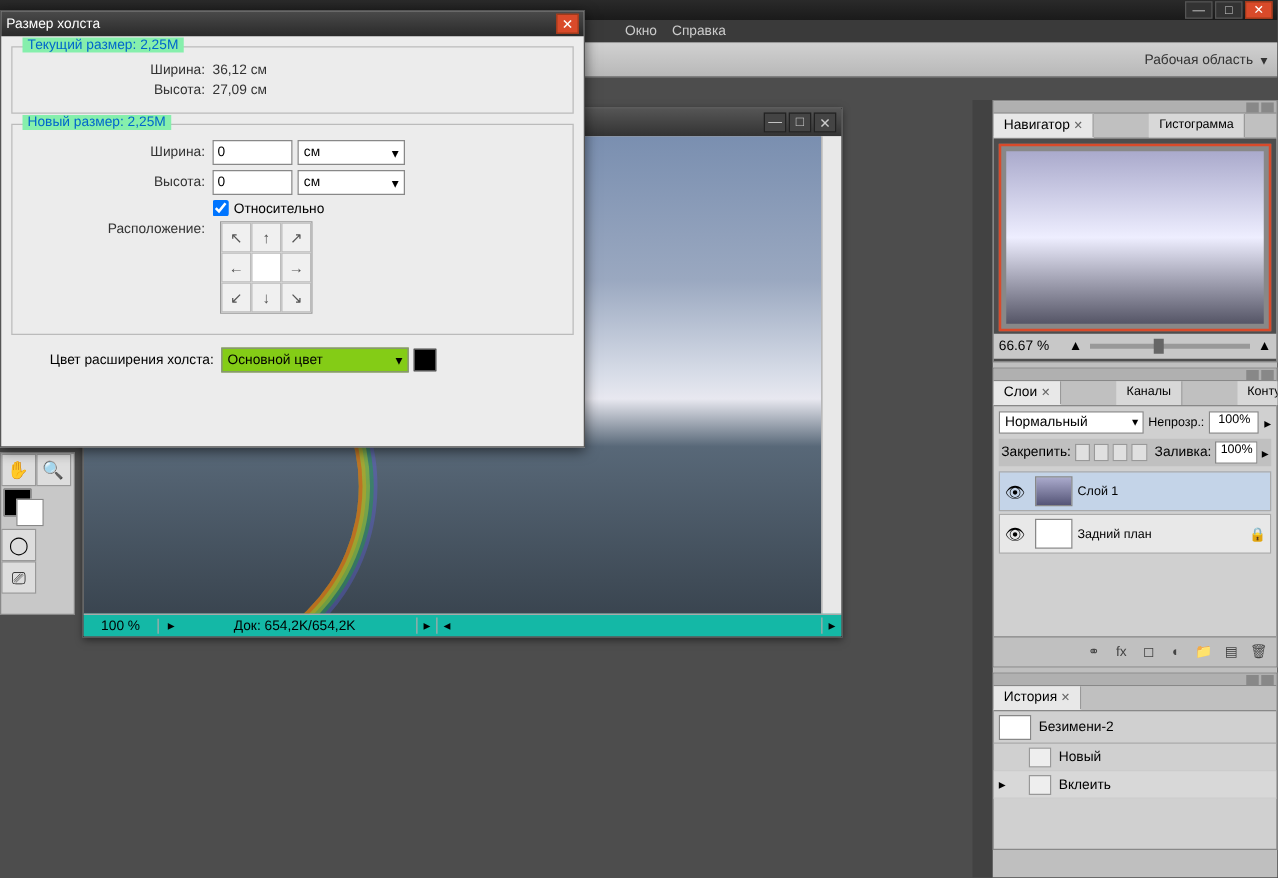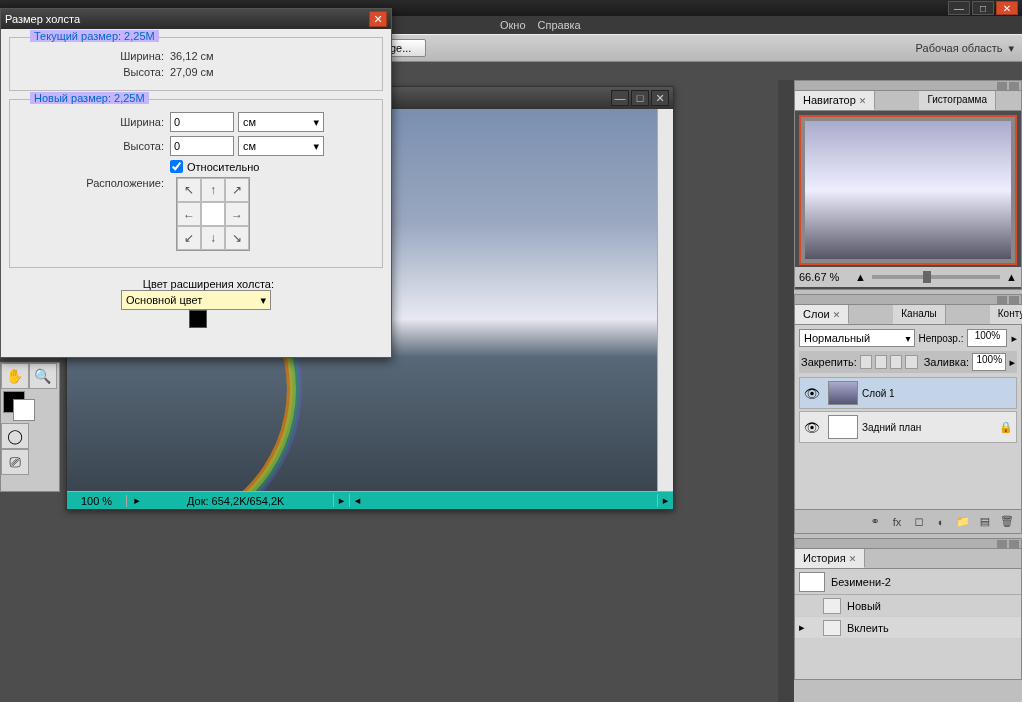--- a/index.html
+++ b/index.html
@@ -40,43 +40,43 @@
 .doc-canvas { position:absolute; top:22px; left:0; right:16px; bottom:18px; overflow:hidden; background:#999; }
 .landscape { width:100%; height:100%; background:linear-gradient(to bottom, #7a8fb0 0%, #9aa8c0 30%, #d8dde8 50%, #e8e8f0 55%, #586878 65%, #3a4550 100%); position:relative; }
 .rainbow { position:absolute; width:280px; height:280px; border-radius:50%; left:-60px; top:140px; background:conic-gradient(from 0deg, transparent, transparent); box-shadow: 0 0 0 3px rgba(255,0,0,.3), 0 0 0 6px rgba(255,165,0,.3), 0 0 0 9px rgba(255,255,0,.3), 0 0 0 12px rgba(0,200,0,.3), 0 0 0 15px rgba(100,100,255,.3); }
 .doc-scroll-v { position:absolute; right:0; top:22px; bottom:18px; width:16px; background:#e8e8e8; border-left:1px solid #aaa; }
 .doc-status { position:absolute; left:0; right:0; bottom:0; height:18px; background:#14b8a6; border-top:1px solid #aaa; display:flex; align-items:center; font-size:10px; }
 .doc-status .zoom { width:60px; text-align:center; border-right:1px solid #aaa; }
 .doc-status .info { flex:1; padding-left:40px; }
 .doc-status .nav { width:16px; text-align:center; border-left:1px solid #aaa; }
 
 
-.dialog { position:absolute; left:0; top:-54px; width:392px; height:350px; background:#ececec; border:1px solid #555; box-shadow:0 3px 10px rgba(0,0,0,.6); z-index:100; }
+.dialog { position:absolute; left:0; top:-54px; width:468px; height:350px; background:#ececec; border:1px solid #555; box-shadow:0 3px 10px rgba(0,0,0,.6); z-index:100; }
 .dialog-title { height:20px; background:linear-gradient(#4a4a4a,#2a2a2a); color:#fff; display:flex; align-items:center; padding:0 4px; font-size:11px; justify-content:space-between; }
 .dlg-close { width:18px; height:16px; background:#d94a2a; border:1px solid #a03a1a; color:#fff; display:flex; align-items:center;justify-content:center; }
 .dialog-body { padding:8px; display:flex; gap:8px; }
 .dialog-left { flex:1; }
 .dialog-right { width:100px; display:flex; flex-direction:column; gap:6px; }
 .dlg-btn { height:22px; border:1px solid #999; background:linear-gradient(#fff,#ddd); border-radius:2px; }
 .dlg-btn.primary { background:linear-gradient(#ffd97a,#f0b838); border-color:#c09020; }
 .fieldset { border:1px solid #bbb; margin-bottom:8px; padding:8px 10px; position:relative; }
-.fieldset-title { position:absolute; top:-8px; left:8px; background:#c4b5fd; padding:0 4px; color:#0066cc;margin-left:12px; }
+.fieldset-title { position:absolute; top:-8px; left:8px; background:#86efac; padding:0 4px; color:#0066cc; }
 .frow { display:flex; align-items:center; margin:4px 0; }
 .frow .lbl { width:150px; text-align:right; padding-right:6px; color:#333; }
 .frow .val { color:#333; }
 .txt-input { width:64px; height:20px; border:1px solid #888; background:#fff; padding:0 3px; }
 .unit-select { width:86px; height:20px; border:1px solid #888; background:#fff; margin-left:4px; position:relative; padding-left:4px; display:flex; align-items:center; }
 .unit-select::after { content:"▾"; position:absolute; right:4px; }
 .chk { margin-right:4px; }
 .anchor-grid { display:inline-grid; grid-template-columns:repeat(3,24px); grid-template-rows:repeat(3,24px); gap:0; border:1px solid #999; margin-left:6px; }
 .anchor-cell { border:1px solid #bbb; background:#f0f0f0; display:flex; align-items:center; justify-content:center; font-size:12px; color:#555; }
 .anchor-cell.center { background:#fff; }
-.ext-row { display:flex; align-items:center; margin-top:10px;flex-direction:column; }
+.ext-row { display:flex; align-items:center; margin-top:10px; }
 .ext-row .lbl2 { width:168px; text-align:right; padding-right:6px; }
-.ext-select { width:150px; height:20px; border:1px solid #888; background:#fef9c3; padding-left:4px; display:flex; align-items:center; position:relative; }
+.ext-select { width:150px; height:20px; border:1px solid #888; background:#84cc16; padding-left:4px; display:flex; align-items:center; position:relative; }
 .ext-select::after { content:"▾"; position:absolute; right:4px; }
 .color-box { width:18px; height:18px; background:#000; border:1px solid #555; margin-left:4px; }
 
 
 .panels { position:absolute; right:0; top:18px; width:228px; bottom:0; background:#bfbfbf; }
 .panel-strip { position:absolute; left:-16px; top:0; width:16px; height:100%; background:#424242; }
 .panel { background:#d0d0d0; border:1px solid #888; margin-bottom:4px; }
 .panel-tabs { height:20px; background:#c0c0c0; border-bottom:1px solid #888; display:flex;gap:44px; }
 .ptab { padding:3px 8px; background:#d8d8d8; border-right:1px solid #999; font-size:10px; }
 .ptab.active { background:#e8e8e8; border-bottom:1px solid #e8e8e8; }

